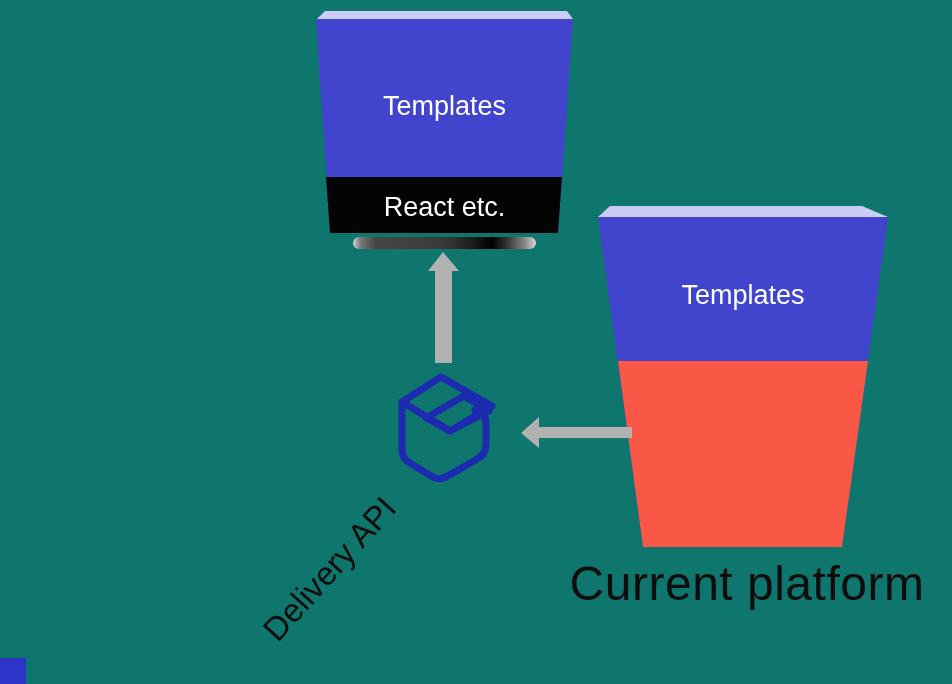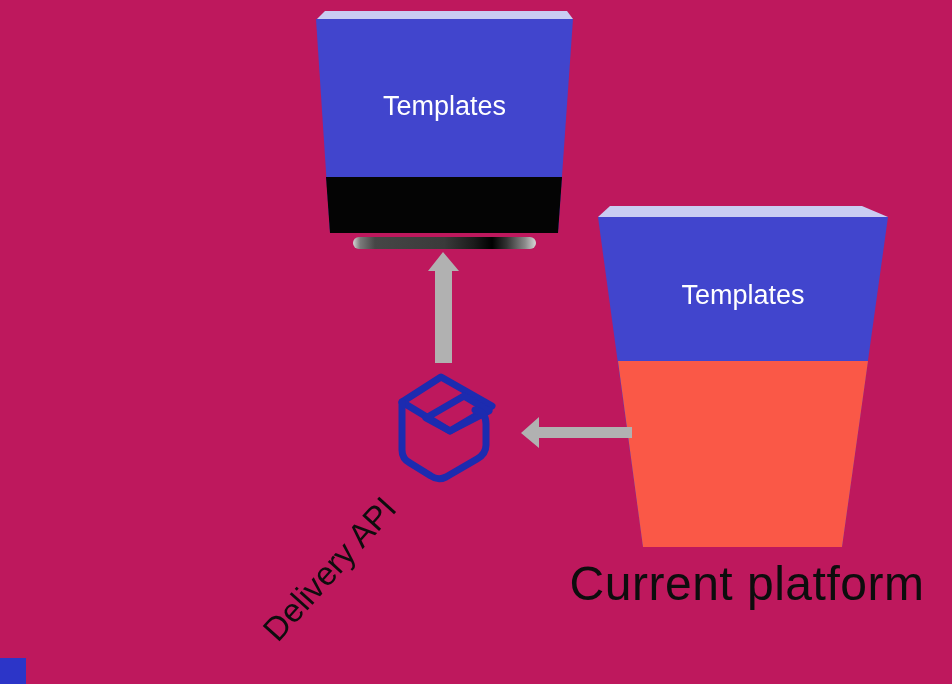--- a/index.html
+++ b/index.html
@@ -42,21 +42,21 @@
     transform-origin:left bottom;
   }
   .corner-square{
     position:absolute;
     left:0;top:658px;width:26px;height:26px;
   }
 </style>
 </head>
 <body>
 
-<div class="canvas" style="background: #be185d;">
+<div class="canvas" style="background: #0f766e;">
 
   <svg class="diagram-svg" width="952" height="684" viewBox="0 0 952 684">
     <defs>
       <linearGradient id="pillGrad" x1="0" y1="0" x2="1" y2="0">
         <stop offset="0" stop-color="#d6d6d6"></stop>
         <stop offset="0.04" stop-color="#7a7a7a"></stop>
         <stop offset="0.12" stop-color="#464646"></stop>
         <stop offset="0.50" stop-color="#3a3a3a"></stop>
         <stop offset="0.66" stop-color="#1b1b1b"></stop>
         <stop offset="0.76" stop-color="#000000"></stop>
@@ -85,20 +85,21 @@
 
     <g fill="none" stroke-width="7" stroke-linejoin="round" stroke-linecap="round">
       <path d="M441,377 L492,406 L450,431 L402,402 Z" stroke="#1c2bb0"></path>
       <path d="M464,396 L489,411 L450,431 L426,418 Z" stroke="#1c2bb0"></path>
       <path d="M402,402 L402,450 Q402,459 410,463 L431,476 Q438,481 446,477 L477,459 Q486,454 486,445 L486,424 Q486,412 475,410" stroke="#1c2bb0"></path>
     </g>
   </svg>
 
   <div class="label" style="left:316px;top:91px;width:257px;">Templates</div>
 
+  <div class="label" style="left:316px;top:192px;width:257px;">React etc.</div>
 
   <div class="label" style="left:598px;top:280px;width:290px;">Templates</div>
 
 
   <div class="caption">Current platform</div>
 
   <div class="rotated-api-label">Delivery API</div>
 
   <div class="corner-square" style="background: rgb(44, 53, 200);"></div>
 </div>

